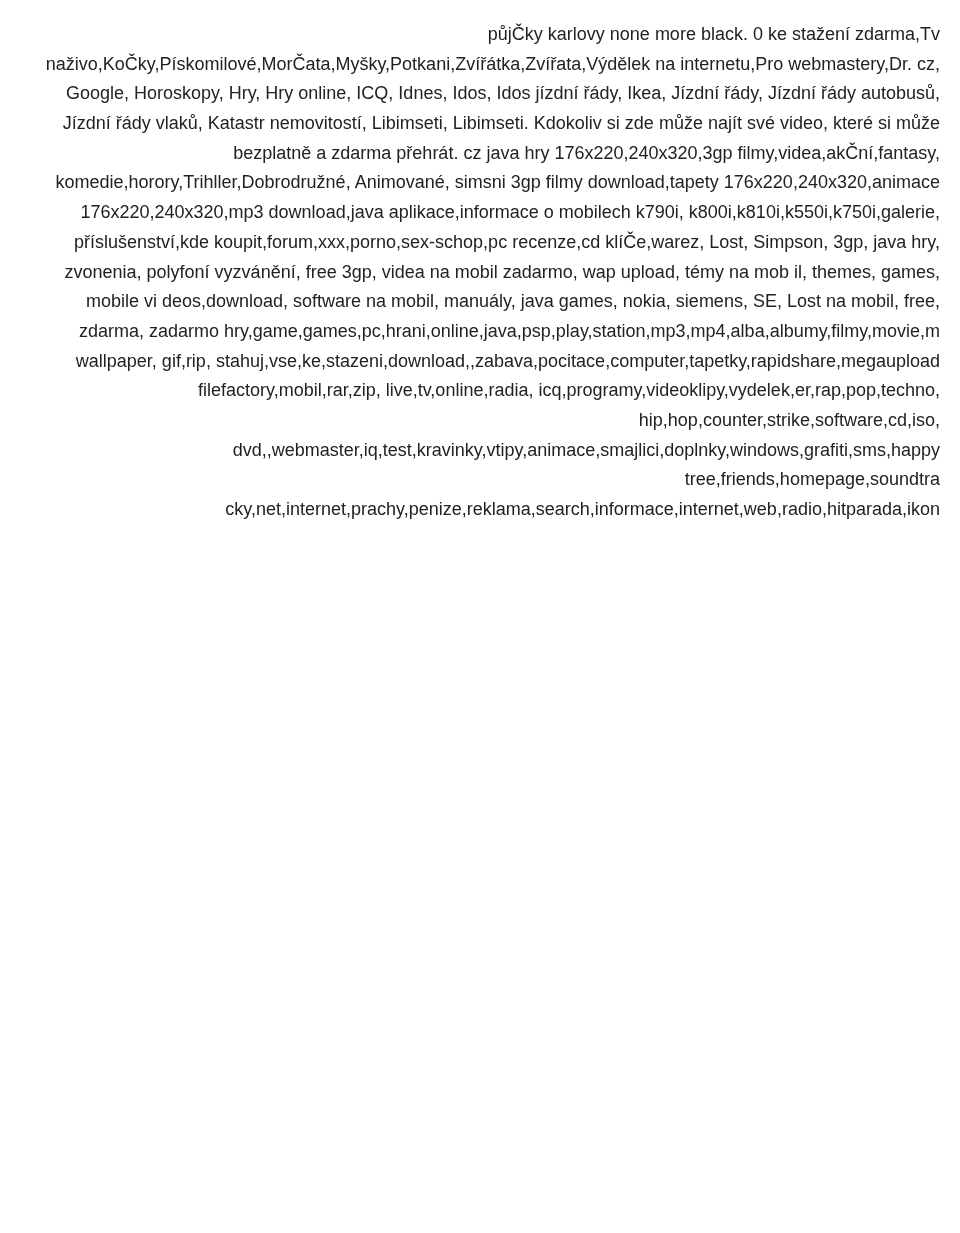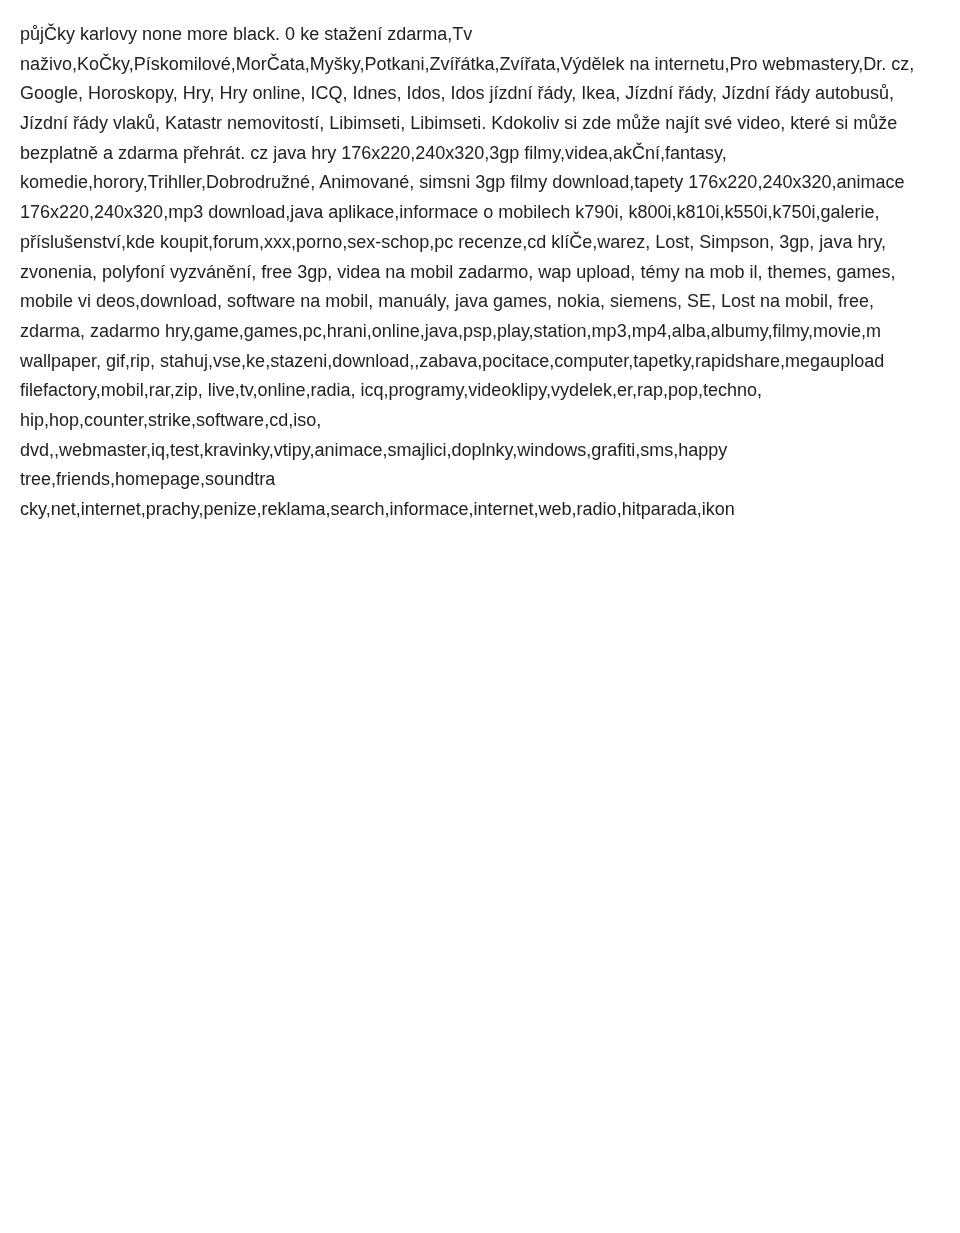--- a/index.html
+++ b/index.html
@@ -1,18 +1,19 @@
 <!DOCTYPE html>
 <html><head>
   <meta charset="utf-8">
   <style>
     * {
       margin: 0;
       padding: 0;
       box-sizing: border-box;
+      text-align: right;
     }
     body {
       width: 960px;
       min-height: 1233px;
       background: #ffffff;
       font-family: Arial, sans-serif;
       font-size: 18px;
       line-height: 1.6;
       color: #222222;
       padding: 20px 20px 20px 20px;

